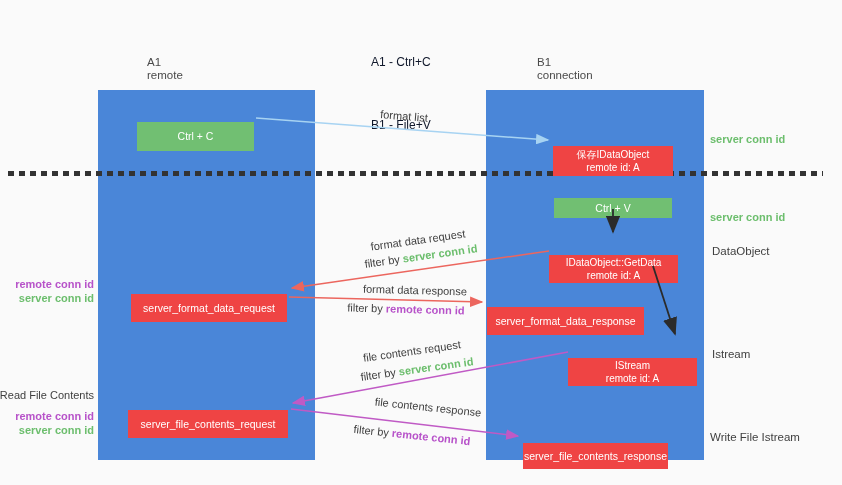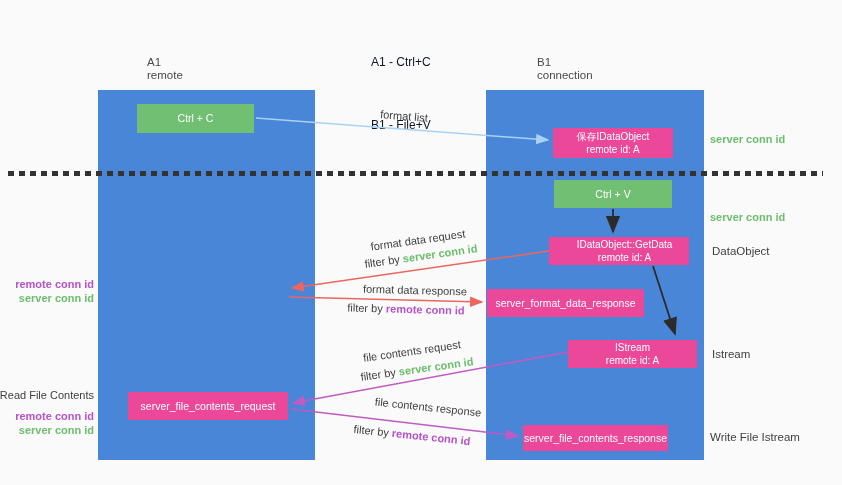--- a/index.html
+++ b/index.html
@@ -5,23 +5,23 @@
   html,body{margin:0;padding:0;background:#fafafa;}
   #canvas{
     position:relative;width:842px;height:485px;background:#fafafa;
     font-family:"Liberation Sans",sans-serif;overflow:hidden;
   }
   .abs{position:absolute;}
   .title{font-size:12px;line-height:21px;color:#0f172a;white-space:pre;}
   .hdr{font-size:11.5px;line-height:13px;color:#4a4a4a;}
   .col{background:#4a86d8;}
   .node{display:flex;flex-direction:column;align-items:center;justify-content:center;
-        color:#ffffff;text-align:right;font-size:10.5px;line-height:13px;white-space:nowrap;}
+        color:#ffffff;text-align:right;font-size:10.5px;line-height:13px;white-space:nowrap;margin-top:18px;}
   .green-node{background:#71bf72;}
-  .orange-node{background:#ec4899;}
+  .orange-node{background:#ef4444;}
   .dotted{background:repeating-linear-gradient(90deg,#333 0,#333 6px,transparent 6px,transparent 11px);}
   .side-label{font-size:11.5px;color:#3f3f3f;white-space:nowrap;}
   .conn{font-size:11px;font-weight:bold;white-space:nowrap;}
   .green-t{color:#6cbe6d;}
   .purple-t{color:#b752c9;}
   .right-align{text-align:right;}
   .arrow-label{font-size:11px;line-height:13px;color:#3f3f3f;text-align:center;white-space:nowrap;}
   svg{pointer-events:none;}
   .z1{z-index:1}.z2{z-index:2}.z3{z-index:3}.z4{z-index:4}.z5{z-index:5}
 </style>
@@ -51,29 +51,32 @@
 
   <div class="abs node green-node z3" style="left:137px;top:104px;width:117px;height:29px;">
     <span>Ctrl + C</span>
   </div>
 
   <div class="abs node orange-node z3" style="left:553px;top:128px;width:120px;height:30px;font-size:10px;">
     <span>保存IDataObject</span>
     <span>remote id: A</span>
   </div>
 
-  <div class="abs node green-node z3" style="left:554px;top:180px;width:118px;height:28px;">
+  <div class="abs node green-node z3" style="left:554px;top:180px;width:118px;height:20px;">
     <span>Ctrl + V</span>
   </div>
 
-  <div class="abs node orange-node z3" style="left:549px;top:237px;width:129px;height:28px;font-size:10px;padding-left:11px;">
+  <div class="abs node orange-node z3" style="left:549px;top:237px;width:129px;height:28px;font-size:10px;">
     <span>IDataObject::GetData</span>
     <span>remote id: A</span>
   </div>
 
+  <div class="abs node orange-node z3" style="left:131px;top:276px;width:156px;height:28px;">
+    <span>server_format_data_request</span>
+  </div>
 
   <div class="abs node orange-node z3" style="left:487px;top:289px;width:157px;height:28px;">
     <span>server_format_data_response</span>
   </div>
 
   <div class="abs node orange-node z3" style="left:568px;top:340px;width:129px;height:28px;font-size:10px;">
     <span>IStream</span>
     <span>remote id: A</span>
   </div>
 

